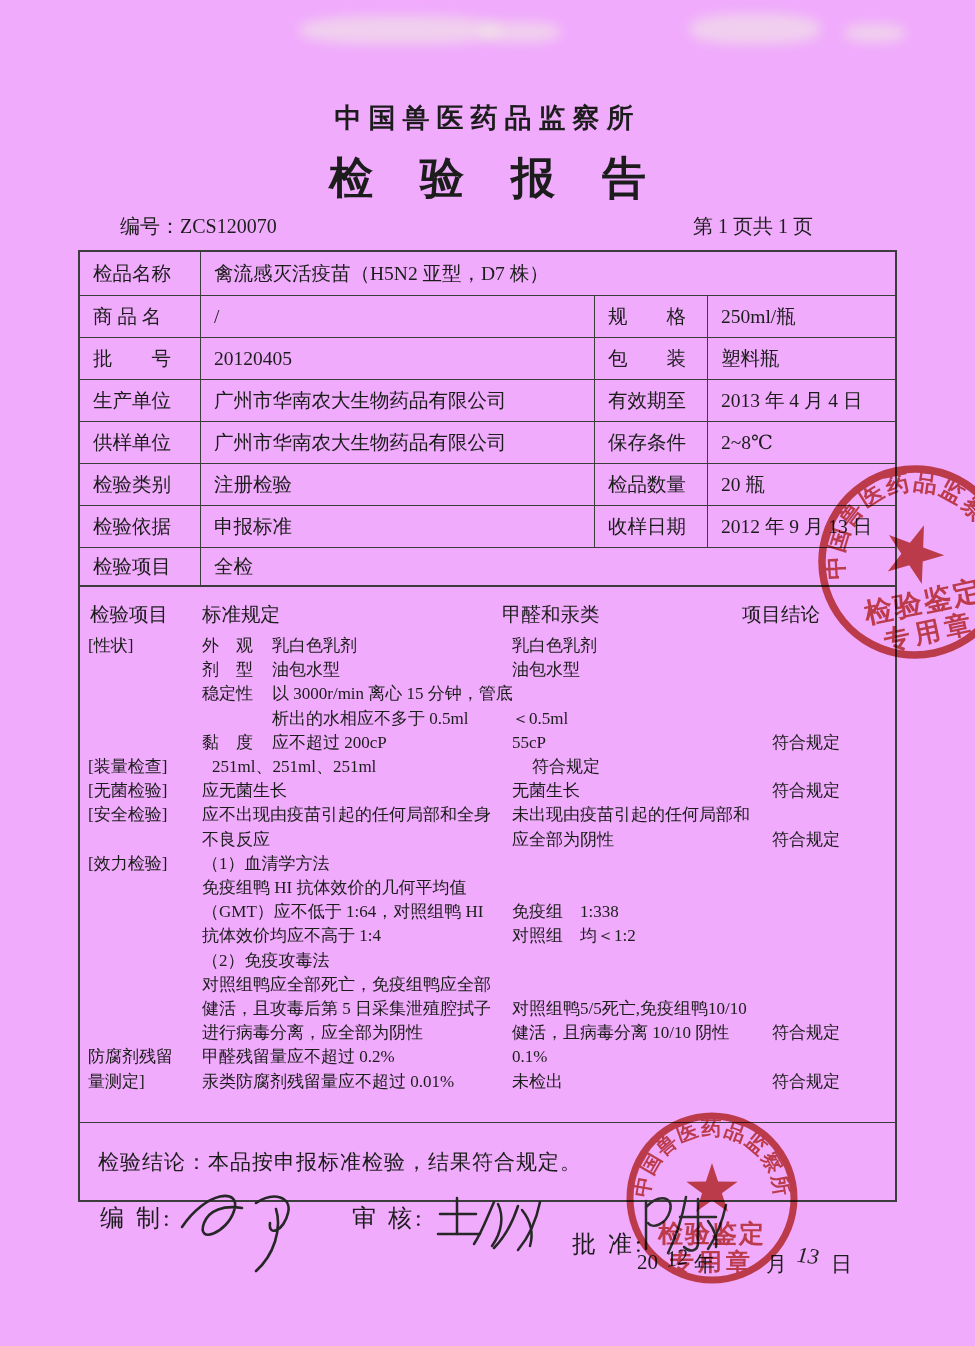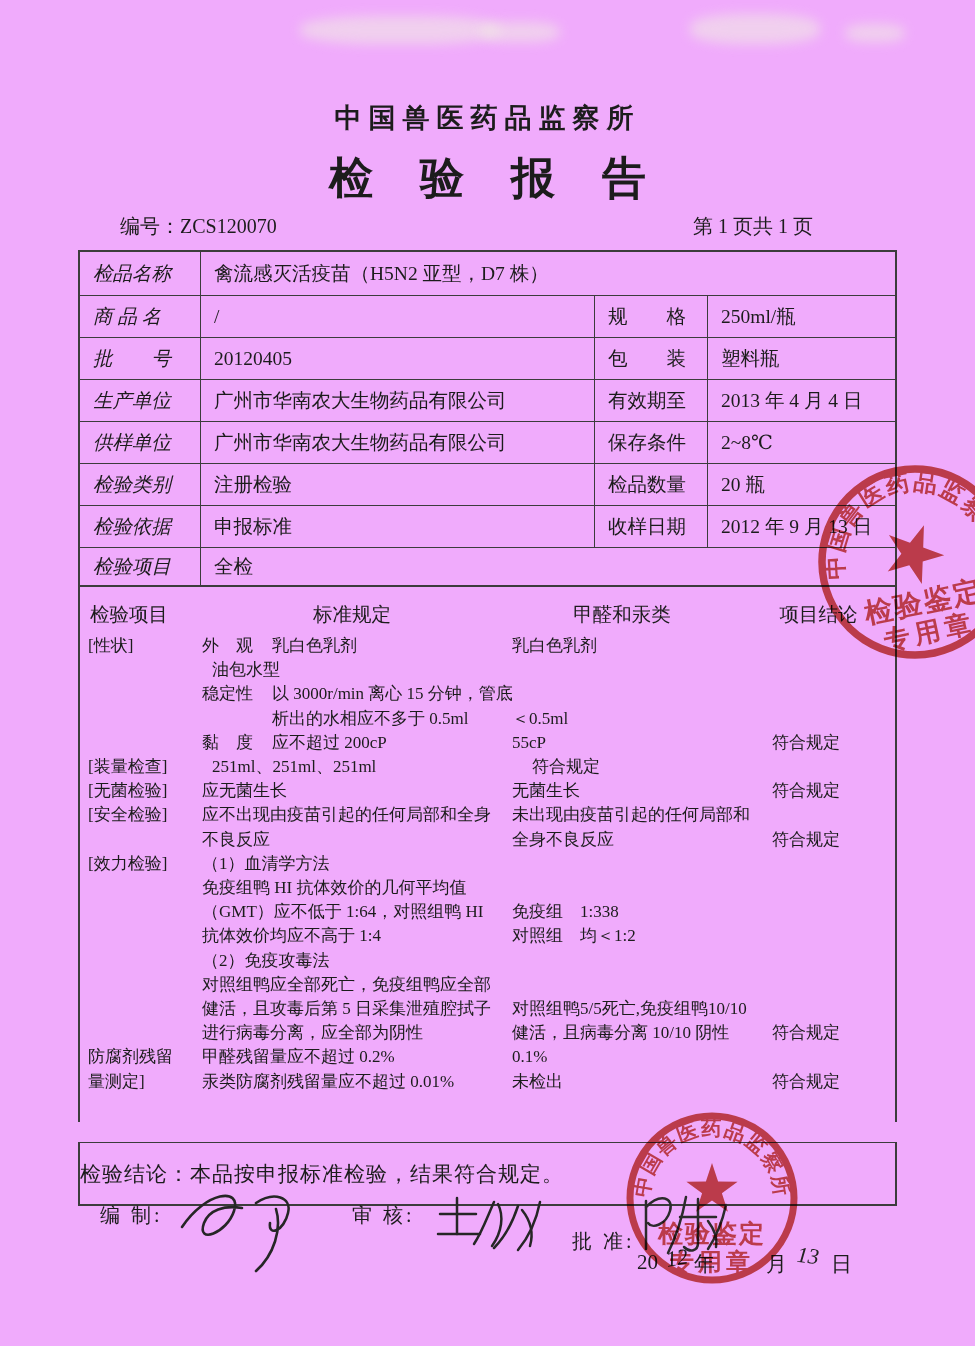--- a/index.html
+++ b/index.html
@@ -18,42 +18,42 @@
   .meta .pg{position:absolute;left:693px;top:0;}
 
   
   .itable{position:absolute;left:78px;top:250px;width:819px;border:2px solid #3c3c3c;box-sizing:border-box;}
   .irow{display:grid;height:42px;border-top:1.5px solid #3c3c3c;box-sizing:border-box;align-items:center;font-size:19.5px;}
   .irow:first-child{border-top:none;height:43px;}
   .irow.full{grid-template-columns:120px 1fr;}
   .irow.pair{grid-template-columns:120px 394px 113px 1fr;}
   .irow.last{height:38px;}
   .icell{padding-left:13px;border-left:1.5px solid #3c3c3c;align-self:stretch;display:flex;align-items:center;white-space:pre;overflow:hidden;}
-  .icell:first-child{border-left:none;font-style:italic;}
+  .icell:first-child{border-left:none;}
 
   
   .rtable{position:absolute;left:78px;top:586px;width:819px;height:536px;box-sizing:border-box;
     border-left:2px solid #3c3c3c;border-right:2px solid #3c3c3c;padding-top:8px;}
   .rhead{display:grid;grid-template-columns:122px 300px 240px 1fr;font-size:19.5px;height:40px;align-items:center;}
   .rhead .h1{padding-left:10px;}
-  .rhead .h2,.rhead .h3,.rhead .h4{text-align:center;}
+  .rhead .h2,.rhead .h3,.rhead .h4{text-align:left;}
   .rline{display:grid;grid-template-columns:122px 300px 240px 1fr;min-height:24.2px;line-height:24.2px;font-size:17px;}
   .col-item{padding-left:8px;white-space:nowrap;}
   .col-std{white-space:nowrap;}
   .col-std .sub{display:inline-block;width:62px;margin-right:8px;white-space:pre;}
   .col-std.indent{padding-left:70px;}
   .col-res{padding-left:10px;white-space:nowrap;}
   .col-concl{padding-left:30px;white-space:nowrap;}
 
-  .conclusion{position:absolute;left:78px;top:1122px;width:819px;height:64px;box-sizing:border-box;
+  .conclusion{position:absolute;left:78px;top:1122px;width:819px;height:80px;box-sizing:border-box;
     border:2px solid #3c3c3c;border-top-width:1.5px;display:flex;align-items:center;
-    font-size:21px;letter-spacing:1px;margin-top:20px;}
+    font-size:21px;padding-left:18px;letter-spacing:1px;}
 
   
-  .siglabel{position:absolute;font-size:20px;letter-spacing:3px;white-space:pre;}
+  .siglabel{position:absolute;font-size:24px;letter-spacing:3px;white-space:pre;}
   .sig-svg{position:absolute;}
   .datebit{position:absolute;font-size:21px;white-space:pre;}
   .hand{font-style:italic;font-size:22px;color:#222;}
 
   
   .stamp{position:absolute;mix-blend-mode:multiply;opacity:.85;}
   .stamp text{fill:#bd3a2c;font-family:"Liberation Serif","DejaVu Serif",serif;}
   .stamp .ring{stroke:#bd3a2c;fill:none;}
   .stamp .star{fill:#bd3a2c;}
   .stamp-tr{transform:rotate(-12deg);}
@@ -130,20 +130,21 @@
       <span class="h4">项目结论</span>
     </div>
     <div class="rline">
       <span class="col-item">[性状]</span>
       <span class="col-std"><span class="sub">外　观</span><span class="stdtext">乳白色乳剂</span></span>
       <span class="col-res">乳白色乳剂</span>
       <span class="col-concl"></span>
     </div>
       <div class="rline">
       <span class="col-item"></span>
+      <span class="col-std"><span class="sub">剂　型</span><span class="stdtext">油包水型</span></span>
       <span class="col-res">油包水型</span>
       <span class="col-concl"></span>
     </div>
       <div class="rline">
       <span class="col-item"></span>
       <span class="col-std"><span class="sub">稳定性</span><span class="stdtext">以 3000r/min 离心 15 分钟，管底</span></span>
       <span class="col-res"></span>
       <span class="col-concl"></span>
     </div>
       <div class="rline">
@@ -171,21 +172,21 @@
     </div>
       <div class="rline">
       <span class="col-item">[安全检验]</span>
       <span class="col-std"><span class="stdtext">应不出现由疫苗引起的任何局部和全身</span></span>
       <span class="col-res">未出现由疫苗引起的任何局部和</span>
       <span class="col-concl"></span>
     </div>
       <div class="rline">
       <span class="col-item"></span>
       <span class="col-std"><span class="stdtext">不良反应</span></span>
-      <span class="col-res">全身不良反应</span>
+      <span class="col-res">应全部为阴性</span>
       <span class="col-concl">符合规定</span>
     </div>
       <div class="rline">
       <span class="col-item">[效力检验]</span>
       <span class="col-std"><span class="stdtext">（1）血清学方法</span></span>
       <span class="col-res"></span>
       <span class="col-concl"></span>
     </div>
       <div class="rline">
       <span class="col-item"></span>

